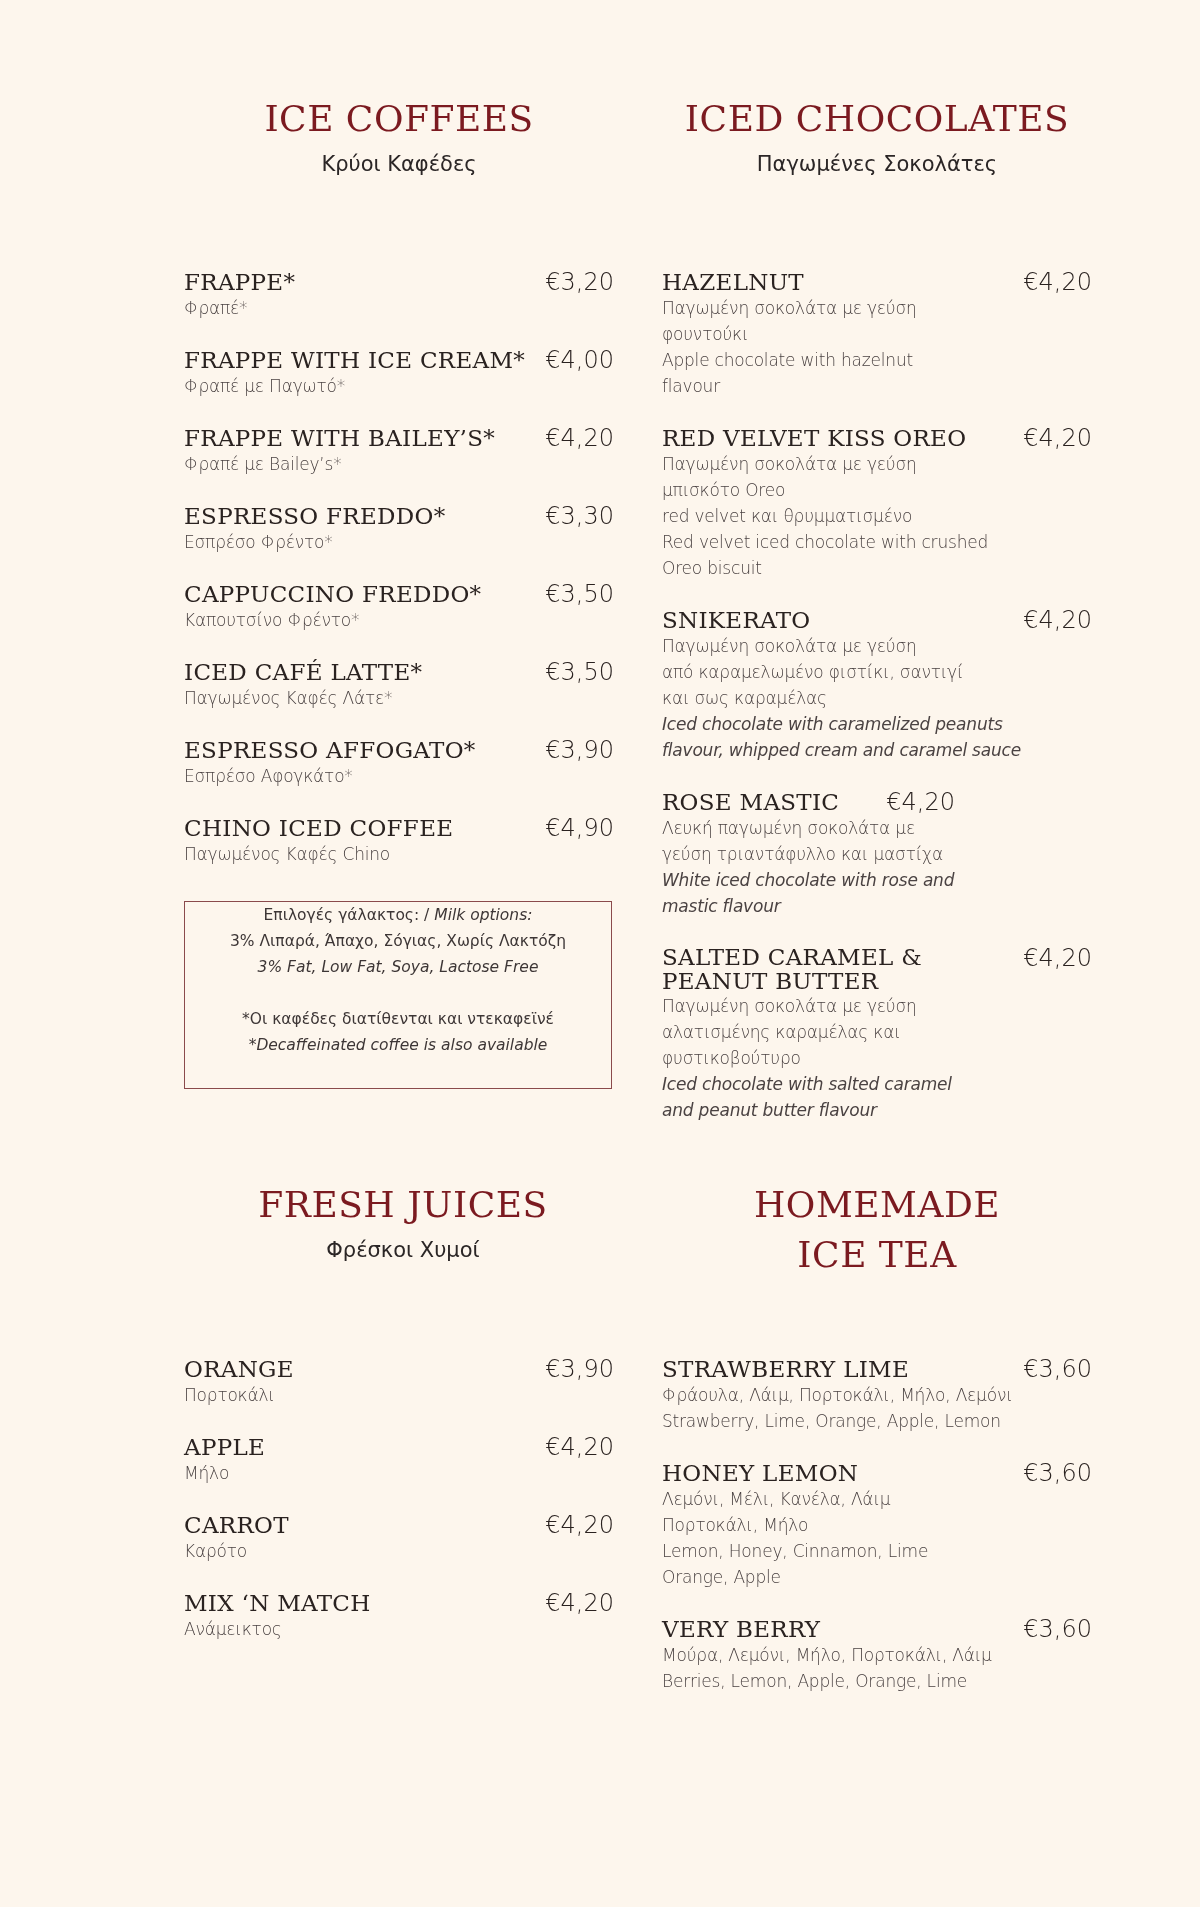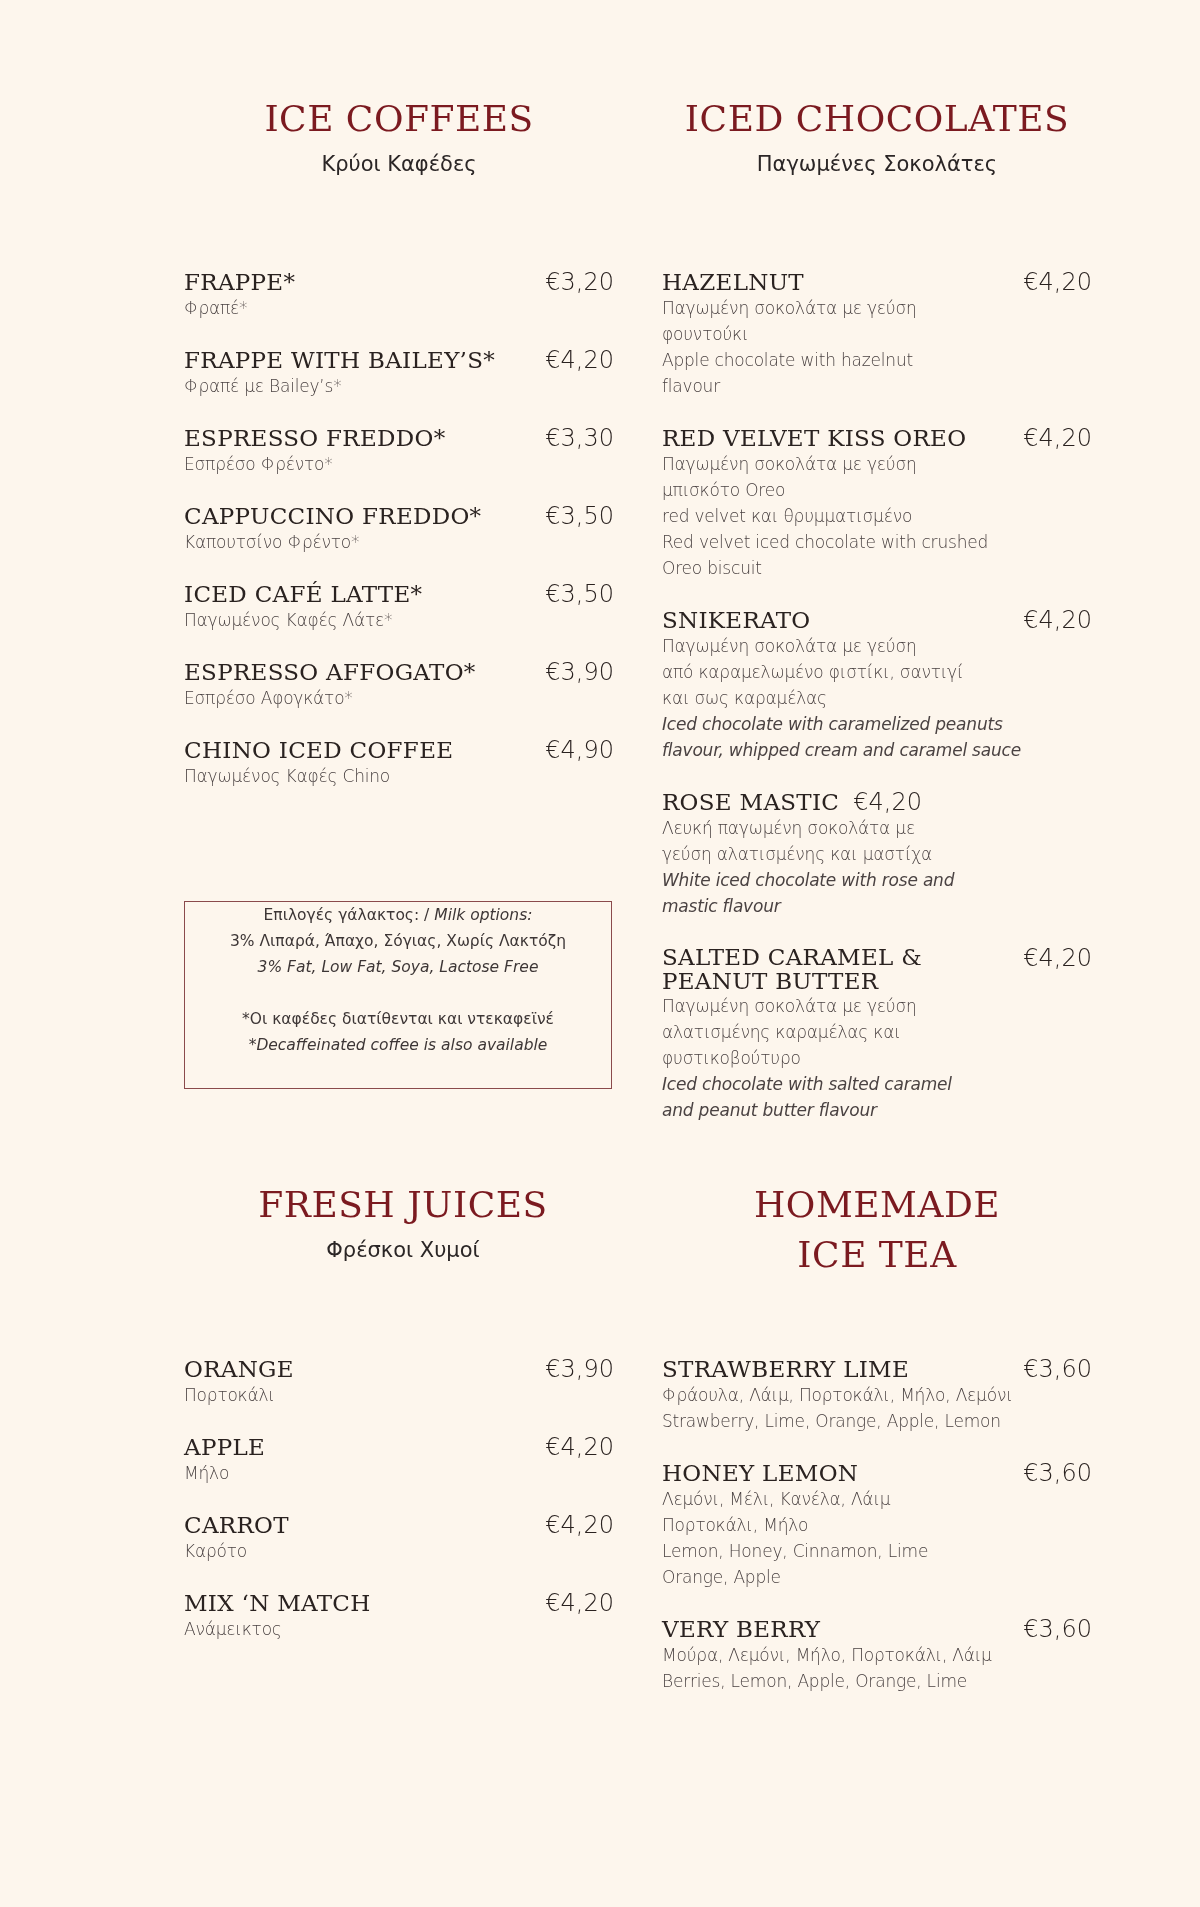--- a/index.html
+++ b/index.html
@@ -41,21 +41,21 @@
     font-size: 23px; line-height: 26px; letter-spacing: 0.3px;
     color: #2a2220;
     white-space: pre-line;
   }
   .item-price {
     font-family: "DejaVu Sans", sans-serif;
     font-size: 24px; line-height: 26px; font-weight: 300;
     color: #2a2220;
     white-space: nowrap;
   }
-  .item-head.inline { justify-content: flex-start; }
+  .item-head.inline { justify-content: flex-start; gap: 33px; }
   .item-head.inline .item-price { margin-left: 14px; }
   .desc {
     font-family: "DejaVu Sans", sans-serif;
     font-size: 17px; line-height: 26px;
     color: #4a4242; font-weight: 300;
     letter-spacing: -0.2px;
   }
   .desc.italic { font-style: italic; }
   .note-box {
     position: absolute; left: 184px; top: 901px; width: 428px; height: 188px;
@@ -82,20 +82,27 @@
   <div class="section-sub">Παγωμένες Σοκολάτες</div>
 </div>
 
 <div class="col" style="left:184px; top:260px;">
   <div class="item">
     <div class="item-head">
         <span class="item-name">FRAPPE*</span>
         <span class="item-price">€3,20</span>
       </div>
     <div class="desc">Φραπέ*</div>
+  </div>
+  <div class="item">
+    <div class="item-head">
+        <span class="item-name">FRAPPE WITH ICE CREAM*</span>
+        <span class="item-price">€4,00</span>
+      </div>
+    <div class="desc">Φραπέ με Παγωτό*</div>
   </div>
   <div class="item">
     <div class="item-head">
         <span class="item-name">FRAPPE WITH BAILEY’S*</span>
         <span class="item-price">€4,20</span>
       </div>
     <div class="desc">Φραπέ με Bailey’s*</div>
   </div>
   <div class="item">
     <div class="item-head">
@@ -175,21 +182,21 @@
     <div class="desc">και σως καραμέλας</div>
     <div class="desc italic">Iced chocolate with caramelized peanuts</div>
     <div class="desc italic">flavour, whipped cream and caramel sauce</div>
   </div>
   <div class="item">
     <div class="item-head inline">
         <span class="item-name">ROSE MASTIC</span>
         <span class="item-price">€4,20</span>
       </div>
     <div class="desc">Λευκή παγωμένη σοκολάτα με</div>
-    <div class="desc">γεύση αλατισμένης και μαστίχα</div>
+    <div class="desc">γεύση τριαντάφυλλο και μαστίχα</div>
     <div class="desc italic">White iced chocolate with rose and</div>
     <div class="desc italic">mastic flavour</div>
   </div>
   <div class="item">
     <div class="item-head">
         <span class="item-name" style="line-height:24px;">SALTED CARAMEL &amp;
 PEANUT BUTTER</span>
         <span class="item-price" style="align-self:flex-start;">€4,20</span>
       </div>
     <div class="desc">Παγωμένη σοκολάτα με γεύση</div>

